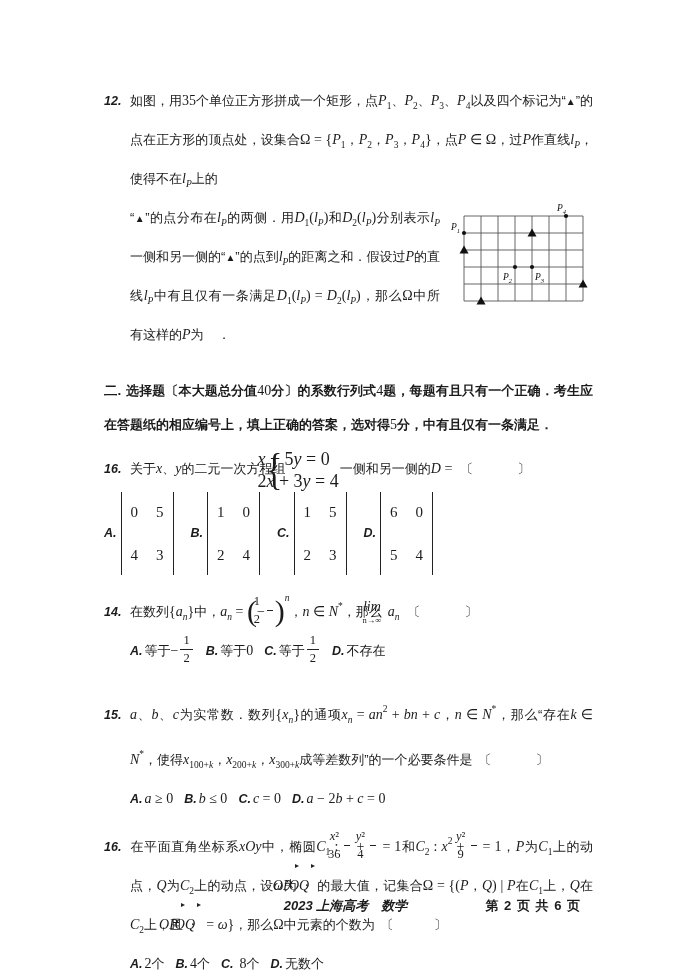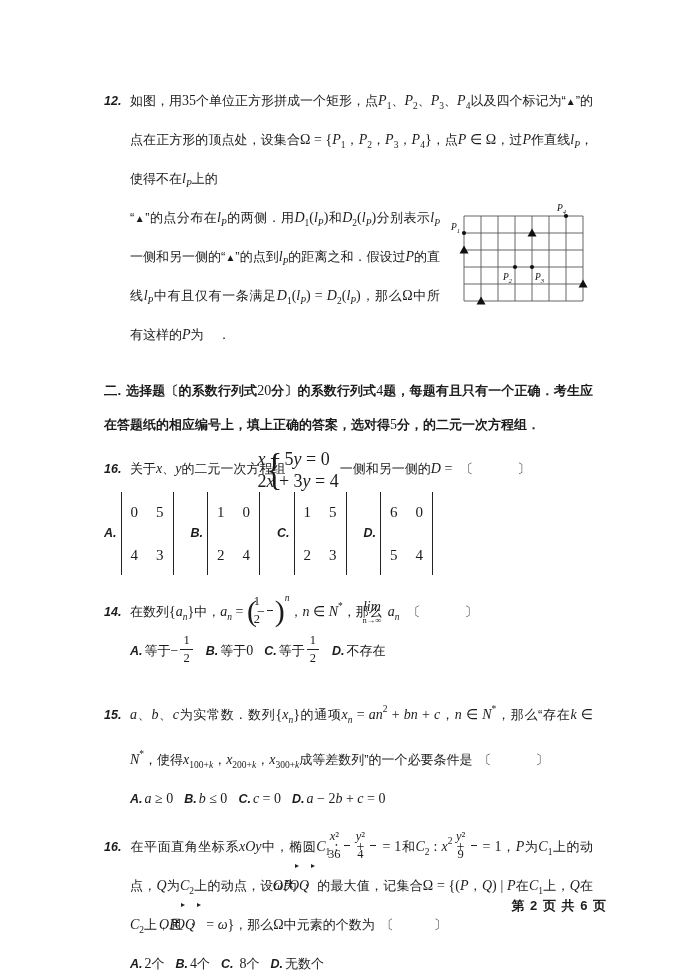--- a/index.html
+++ b/index.html
@@ -52,21 +52,21 @@
   .olet { font-weight:bold; font-style:italic; font-size:12.5px; margin-right:2px; }
   #q12 { margin-bottom:22px; }
   #sec2 { margin-bottom:6px; }
   #q13 { margin-bottom:6px; }
   #q14 { margin-bottom:24px; }
   #q15 { margin-bottom:8px; }
   #q16 { margin-bottom:10px; }
   .footer { position:absolute; left:0; top:897px; width:100%; height:20px; font-size:13px; }
   .fcenter { position:absolute; left:0; right:0; text-align:center;
              font-weight:bold; font-style:italic; }
-  .fright  { position:absolute; right:84px; top:0; font-weight:bold; letter-spacing:1px; }
+  .fright  { position:absolute; right:110px; top:0; font-weight:bold; letter-spacing:1px; }
 </style>
 </head>
 <body>
 
 <div class="page">
   <div class="content">
 
     <div id="q12">
       <p class="para hang"><span class="qno">12.</span><span><span class="zh">如图，用</span><span class="rm">35</span><span class="zh">个单位正方形拼成一个矩形，点</span><span class="mt"><i>P</i></span><span class="mt msub">1</span><span class="zh">、</span><span class="mt"><i>P</i></span><span class="mt msub">2</span><span class="zh">、</span><span class="mt"><i>P</i></span><span class="mt msub">3</span><span class="zh">、</span><span class="mt"><i>P</i></span><span class="mt msub">4</span><span class="zh">以及四个标记为“</span><span class="tri">▲</span><span class="zh">”的点在正方形的顶点处，设集合</span><span class="mt">Ω = {<i>P</i></span><span class="mt msub">1</span><span class="zh">，</span><span class="mt"><i>P</i></span><span class="mt msub">2</span><span class="zh">，</span><span class="mt"><i>P</i></span><span class="mt msub">3</span><span class="zh">，</span><span class="mt"><i>P</i></span><span class="mt msub">4</span><span class="mt">}</span><span class="zh">，点</span><span class="mt"><i>P</i> ∈ Ω</span><span class="zh">，过</span><span class="mt"><i>P</i></span><span class="zh">作直线</span><span class="mt"><i>l</i></span><span class="mt msub"><i>P</i></span><span class="zh">，使得不在</span><span class="mt"><i>l</i></span><span class="mt msub"><i>P</i></span><span class="zh">上的</span></span></p>
       <p class="para cont"><svg class="fig" width="145" height="106" viewBox="0 0 145 106">
@@ -92,21 +92,21 @@
             <text x="12" y="27" font-size="9.5" font-style="italic" font-family="&quot;Liberation Serif&quot;, serif" fill="#111" text-anchor="end">P<tspan font-size="6.5" dy="2.5">1</tspan></text>
             <circle cx="67" cy="64" r="2.1" fill="#111"></circle>
             <text x="55" y="77" font-size="9.5" font-style="italic" font-family="&quot;Liberation Serif&quot;, serif" fill="#111">P<tspan font-size="6.5" dy="2.5">2</tspan></text>
             <circle cx="84" cy="64" r="2.1" fill="#111"></circle>
             <text x="87" y="77" font-size="9.5" font-style="italic" font-family="&quot;Liberation Serif&quot;, serif" fill="#111">P<tspan font-size="6.5" dy="2.5">3</tspan></text>
             <circle cx="118" cy="13" r="2.1" fill="#111"></circle>
             <text x="109" y="8" font-size="9.5" font-style="italic" font-family="&quot;Liberation Serif&quot;, serif" fill="#111">P<tspan font-size="6.5" dy="2.5">4</tspan></text>
           </svg><span><span class="zh">“</span><span class="tri">▲</span><span class="zh">”的点分布在</span><span class="mt"><i>l</i></span><span class="mt msub"><i>P</i></span><span class="zh">的两侧．用</span><span class="mt"><i>D</i></span><span class="mt msub">1</span><span class="mt">(<i>l</i></span><span class="mt msub"><i>P</i></span><span class="mt">)</span><span class="zh">和</span><span class="mt"><i>D</i></span><span class="mt msub">2</span><span class="mt">(<i>l</i></span><span class="mt msub"><i>P</i></span><span class="mt">)</span><span class="zh">分别表示</span><span class="mt"><i>l</i></span><span class="mt msub"><i>P</i></span><span class="zh">一侧和另一侧的“</span><span class="tri">▲</span><span class="zh">”的点到</span><span class="mt"><i>l</i></span><span class="mt msub"><i>P</i></span><span class="zh">的距离之和．假设过</span><span class="mt"><i>P</i></span><span class="zh">的直线</span><span class="mt"><i>l</i></span><span class="mt msub"><i>P</i></span><span class="zh">中有且仅有一条满足</span><span class="mt"><i>D</i></span><span class="mt msub">1</span><span class="mt">(<i>l</i></span><span class="mt msub"><i>P</i></span><span class="mt">) = <i>D</i></span><span class="mt msub">2</span><span class="mt">(<i>l</i></span><span class="mt msub"><i>P</i></span><span class="mt">)</span><span class="zh">，那么</span><span class="mt">Ω</span><span class="zh">中所有这样的</span><span class="mt"><i>P</i></span><span class="zh">为</span><span class="hsp" style="width:14px"></span><span class="zh">．</span></span></p>
     </div>
 
-    <p id="sec2" class="para"><span class="secno">二.</span><span><span class="zhb">选择题〔的系数行列式</span><span class="rm">20</span><span class="zhb">分〕的系数行列式</span><span class="rm">4</span><span class="zhb">题，每题有且只有一个正确．考生应在答题纸的相应编号上，填上正确的答案，选对得</span><span class="rm">5</span><span class="zhb">分，的二元一次方程组．</span></span></p>
+    <p id="sec2" class="para"><span class="secno">二.</span><span><span class="zhb">选择题〔本大题总分值</span><span class="rm">40</span><span class="zhb">分〕的系数行列式</span><span class="rm">4</span><span class="zhb">题，每题有且只有一个正确．考生应在答题纸的相应编号上，填上正确的答案，选对得</span><span class="rm">5</span><span class="zhb">分，中有且仅有一条满足．</span></span></p>
 
     <div id="q13">
       <p class="para hang"><span class="qno">16.</span><span><span class="zh">关于</span><span class="mt"><i>x</i></span><span class="zh">、</span><span class="mt"><i>y</i></span><span class="zh">的二元一次方程组</span><span class="cases">
               <span class="brace">{</span>
               <span class="crows">
                 <span><i>x</i> + 5<i>y</i> = 0</span>
                 <span>2<i>x</i> + 3<i>y</i> = 4</span>
               </span>
             </span><span class="zh">一侧和另一侧的</span><span class="mt"><i>D</i> =</span><span class="hsp" style="width:8px"></span><span class="zh">〔</span><span class="hsp" style="width:44px"></span><span class="zh">〕</span></span></p>
       <p class="para opts opts-wide"><span class="opt"><span class="olet">A.</span><span><span class="det">
@@ -145,15 +145,16 @@
     <div id="q16">
       <p class="para hang"><span class="qno">16.</span><span><span class="zh">在平面直角坐标系</span><span class="mt"><i>x</i><i>O</i><i>y</i></span><span class="zh">中，椭圆</span><span class="mt"><i>C</i></span><span class="mt msub">1</span><span class="mt"> : </span><span class="frac"><span class="fn"><i>x</i>²</span><span class="fd">36</span></span><span class="mt"> + </span><span class="frac"><span class="fn"><i>y</i>²</span><span class="fd">4</span></span><span class="mt"> = 1</span><span class="zh">和</span><span class="mt"><i>C</i></span><span class="mt msub">2</span><span class="mt"> : <i>x</i></span><span class="mt msup">2</span><span class="mt"> + </span><span class="frac"><span class="fn"><i>y</i>²</span><span class="fd">9</span></span><span class="mt"> = 1</span><span class="zh">，</span><span class="mt"><i>P</i></span><span class="zh">为</span><span class="mt"><i>C</i></span><span class="mt msub">1</span><span class="zh">上的动点，</span><span class="mt"><i>Q</i></span><span class="zh">为</span><span class="mt"><i>C</i></span><span class="mt msub">2</span><span class="zh">上的动点，设</span><span class="mt"><i>ω</i></span><span class="zh">为</span><span class="vec mt"><i>O</i><i>P</i></span><span class="mt"> · </span><span class="vec mt"><i>O</i><i>Q</i></span><span class="zh">的最大值，记集合</span><span class="mt">Ω = {(<i>P</i></span><span class="zh">，</span><span class="mt"><i>Q</i>) | <i>P</i></span><span class="zh">在</span><span class="mt"><i>C</i></span><span class="mt msub">1</span><span class="zh">上，</span><span class="mt"><i>Q</i></span><span class="zh">在</span><span class="mt"><i>C</i></span><span class="mt msub">2</span><span class="zh">上，且</span><span class="vec mt"><i>O</i><i>P</i></span><span class="mt"> · </span><span class="vec mt"><i>O</i><i>Q</i></span><span class="mt"> = <i>ω</i>}</span><span class="zh">，那么</span><span class="mt">Ω</span><span class="zh">中元素的个数为</span><span class="hsp" style="width:6px"></span><span class="zh">〔</span><span class="hsp" style="width:40px"></span><span class="zh">〕</span></span></p>
       <p class="para opts cont"><span class="opt"><span class="olet">A.</span><span><span class="rm">2</span><span class="zh">个</span></span></span><span class="opt"><span class="olet">B.</span><span><span class="rm">4</span><span class="zh">个</span></span></span><span class="opt"><span class="olet">C.</span><span><span class="hsp" style="width:4px"></span><span class="rm">8</span><span class="zh">个</span></span></span><span class="opt"><span class="olet">D.</span><span><span class="zh">无数个</span></span></span></p>
     </div>
 
     <p id="sec3" class="para"><span class="secno">三.</span></p>
 
   </div>
 
   <div class="footer">
+    <div class="fcenter">2023 上海高考　数学</div>
     <div class="fright">第 2 页 共 6 页</div>
   </div>
 </div>
 
 </body></html>

